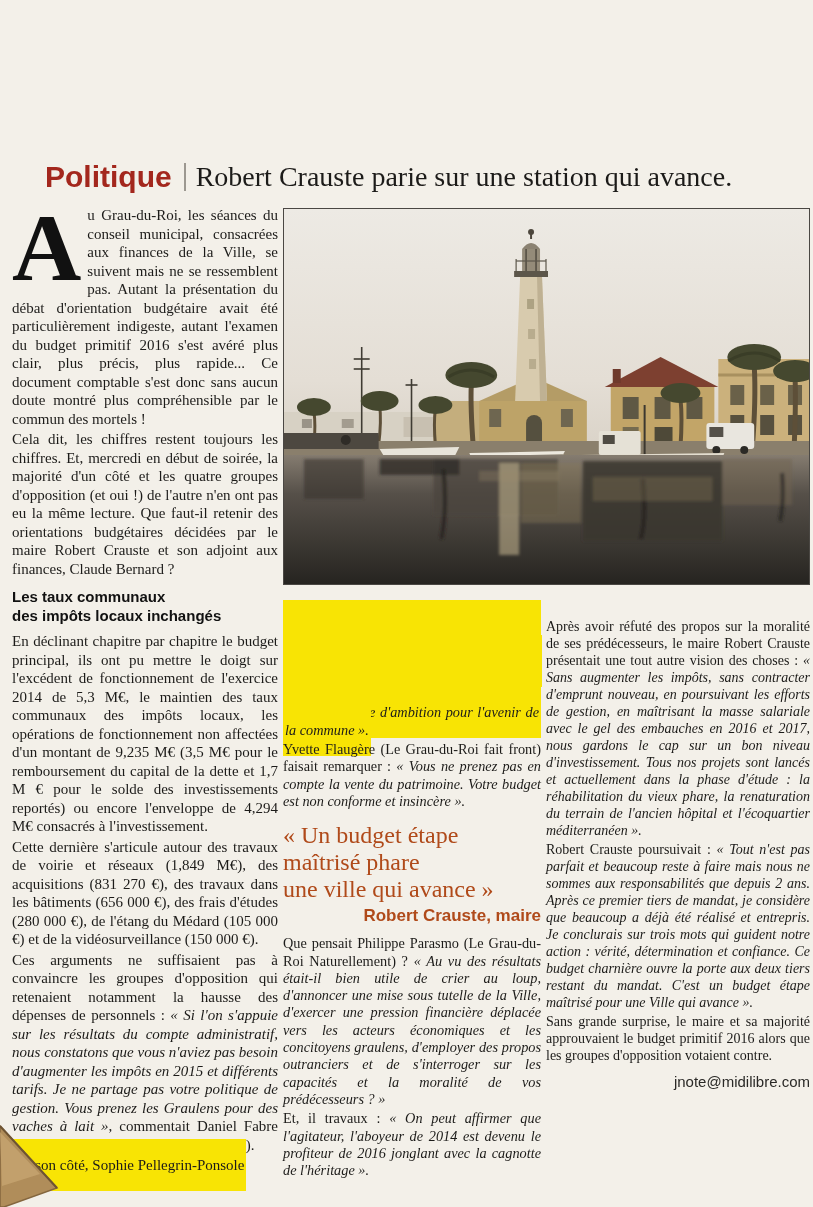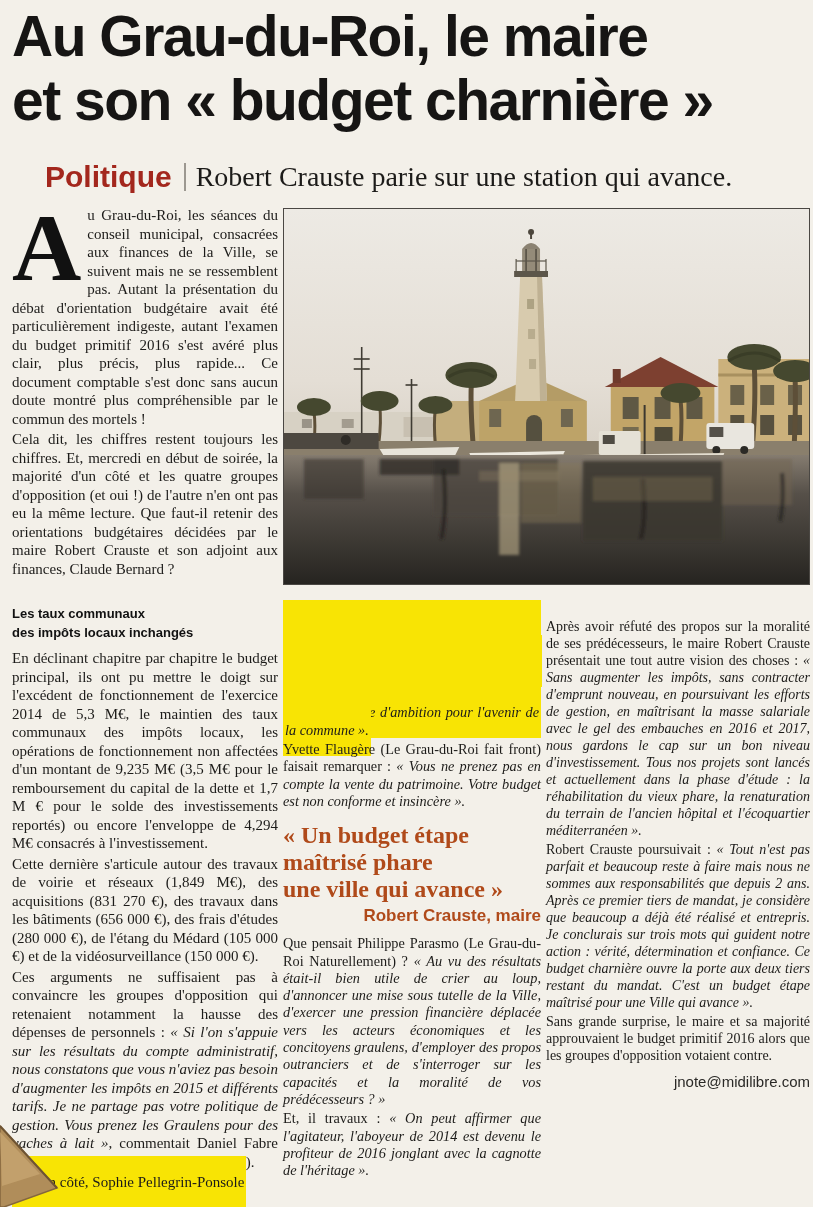--- a/index.html
+++ b/index.html
@@ -38,22 +38,22 @@
   #col1{left:12px;top:206px;width:266px;font-size:15px;line-height:18.5px;}
   #col2{left:283px;top:618px;width:258px;font-size:14.3px;line-height:17.3px;}
   #col3{left:546px;top:618px;width:264px;font-size:14px;line-height:17px;}
   .col p{margin:0 0 2px 0;}
   .dropcap{
     float:left;font-family:"Liberation Serif",serif;font-weight:bold;
     font-size:96px;line-height:76px;padding:4px 6px 0 0;color:#111;
   }
   .subhead{
     font-family:"Liberation Sans",sans-serif;font-weight:bold;
-    font-size:13px;line-height:19px;color:#111;
-    margin:26px 0 7px 0;text-align:left;
+    font-size:15px;line-height:19px;color:#111;
+    margin:9px 0 7px 0;text-align:left;
   }
   .seg-i{font-style:italic;}
   .seg-hl{
     background:var(--highlight);
     padding:18px 2px;
     box-decoration-break:clone;-webkit-box-decoration-break:clone;
   }
   .hl-line{text-align:left;}
   
   .photo-frame{
@@ -62,21 +62,21 @@
   }
   .photo-frame svg{display:block;width:100%;height:100%;}
   .caption{
     position:absolute;left:284px;top:590px;width:527px;
     font-family:"Liberation Sans",sans-serif;font-weight:bold;
     font-size:14.5px;line-height:18px;color:#141312;text-align:left;
   }
   .caption .bullet{font-size:12px;margin-right:5px;}
   
   .pullquote{
-    font-family:"Liberation Serif",serif;font-weight:bold;
+    font-family:"Liberation Serif",serif;font-weight:normal;
     color:var(--pullquote);font-size:24px;line-height:27px;
     text-align:left;margin:12px 0 4px 0;
   }
   .pullquote-attrib{
     font-family:"Liberation Sans",sans-serif;font-weight:bold;
     color:var(--pullquote);font-size:17px;line-height:18px;
     text-align:right;margin:2px 0 10px 0;
   }
   
   .byline{margin-top:8px;text-align:right;}
@@ -89,21 +89,20 @@
     font-size:15px;line-height:19px;color:#2a2926;
   }
   
   .page-fold{position:absolute;left:0;top:1122px;width:64px;height:85px;z-index:5;}
 </style>
 </head>
 <body>
 
 <div id="page">
 
-  <h1 class="headline"><span>Au Grau-du-Roi, le maire</span><br><span>et son « budget charnière »</span></h1>
 
   <div class="kicker">
     <span class="kicker-label">Politique</span><span class="kicker-sep"></span><span class="kicker-text">Robert Crauste parie sur une station qui avance.</span>
   </div>
 
   <div class="photo-frame">
     <svg viewBox="0 0 527 375" preserveAspectRatio="none">
       <defs>
         <linearGradient id="sky" x1="0" y1="0" x2="0" y2="1">
           <stop offset="0" stop-color="#edeae4"></stop>

